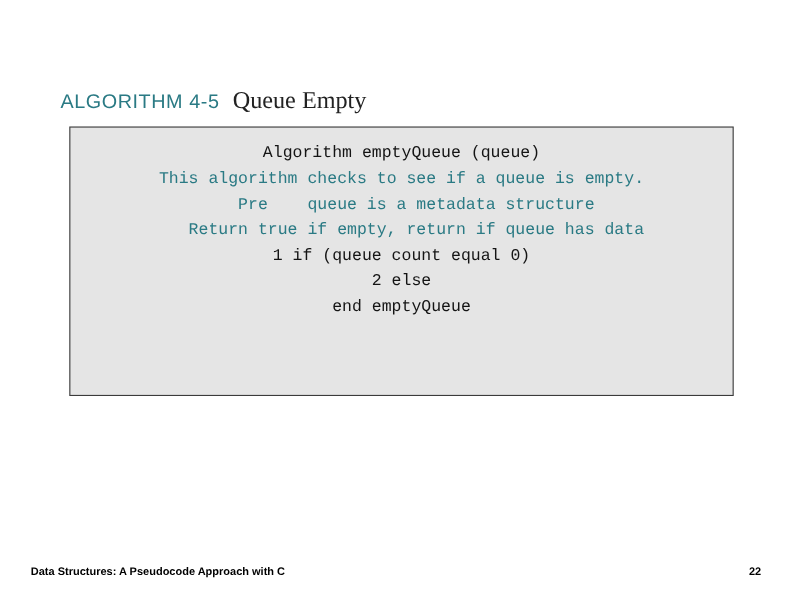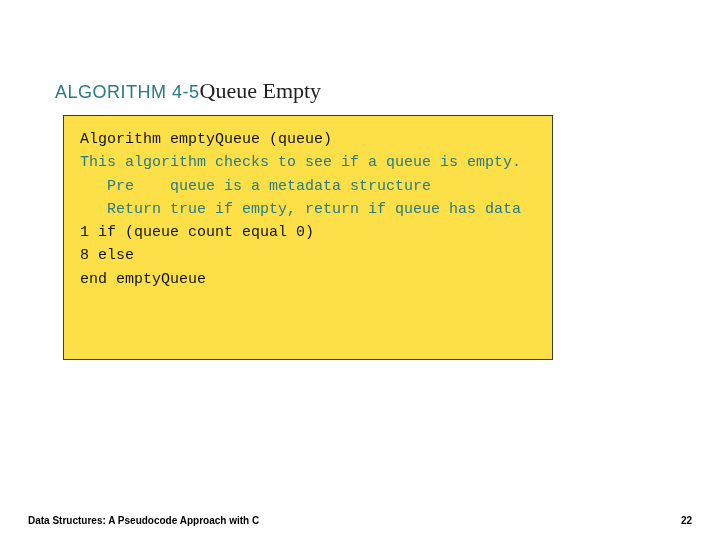--- a/index.html
+++ b/index.html
@@ -1,42 +1,42 @@
 <!DOCTYPE html>
 <html><head>
 <meta charset="utf-8">
 <style>
   * { margin: 0; padding: 0; box-sizing: border-box; }
   html, body { width: 720px; height: 540px; background: #fff; font-family: Georgia, 'Times New Roman', serif; overflow: hidden; }
   .slide { position: relative; width: 720px; height: 540px; }
   .heading { position: absolute; left: 55px; top: 78px; display: flex; align-items: baseline; }
   .alg-label { font-family: Arial, Helvetica, sans-serif; font-size: 18px; letter-spacing: 0.5px; color: #2a7a84; font-weight: 400; }
-  .alg-title { font-family: Georgia, serif; font-size: 22px; color: #222; }
-  .code-box { position: absolute; left: 63px; top: 115px; width: 490px; height: 245px; border: 1.5px solid #3a3a3a; background: #fde047; padding: 12px 16px; }
+  .alg-title { font-family: Georgia, serif; font-size: 22px; color: #222; margin-left: 12px; }
+  .code-box { position: absolute; left: 63px; top: 115px; width: 604px; height: 245px; border: 1.5px solid #3a3a3a; background: #e5e5e5; padding: 12px 16px; text-align: center; }
   .code-line { font-family: 'Courier New', Courier, monospace; font-size: 15px; line-height: 1.55; white-space: pre; color: #141414; }
   .code-line.teal { color: #2a7a84; }
   .footer { position: absolute; left: 28px; right: 28px; bottom: 14px; display: flex; justify-content: space-between; align-items: center; font-family: Verdana, Arial, sans-serif; font-size: 10px; font-weight: 700; color: #000; gap: 38px; }
   .page-num { font-weight: 700; }
 </style>
 </head>
 <body>
 <div class="slide">
 
   <div class="heading">
     <span class="alg-label">ALGORITHM 4-5</span>
     <span class="alg-title">Queue Empty</span>
   </div>
 
   <div class="code-box">
     <div class="code-line">Algorithm emptyQueue (queue)</div>
     <div class="code-line teal">This algorithm checks to see if a queue is empty.</div>
     <div class="code-line teal">   Pre    queue is a metadata structure</div>
     <div class="code-line teal">   Return true if empty, return if queue has data</div>
     <div class="code-line">1 if (queue count equal 0)</div>
-    <div class="code-line">8 else</div>
+    <div class="code-line">2 else</div>
     <div class="code-line">end emptyQueue</div>
   </div>
 
   <div class="footer">
     <span>Data Structures: A Pseudocode Approach with C</span>
     <span class="page-num">22</span>
   </div>
 
 </div>
 

